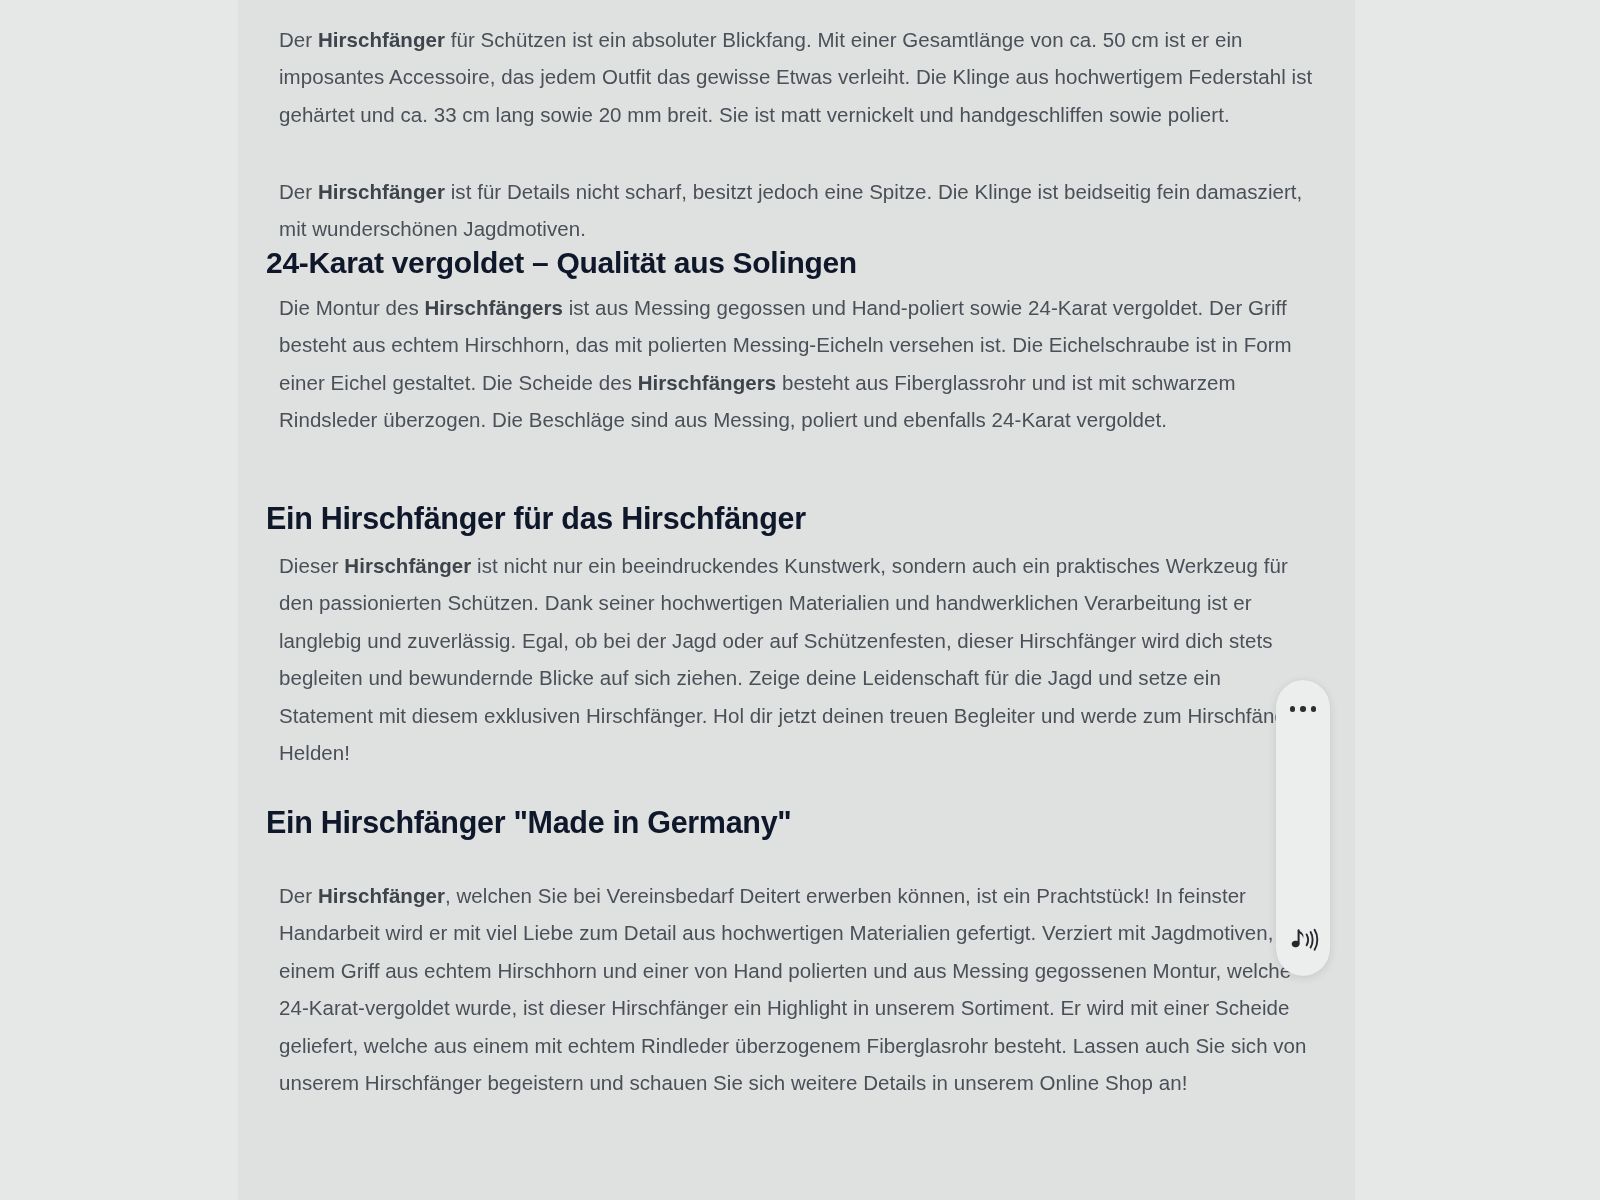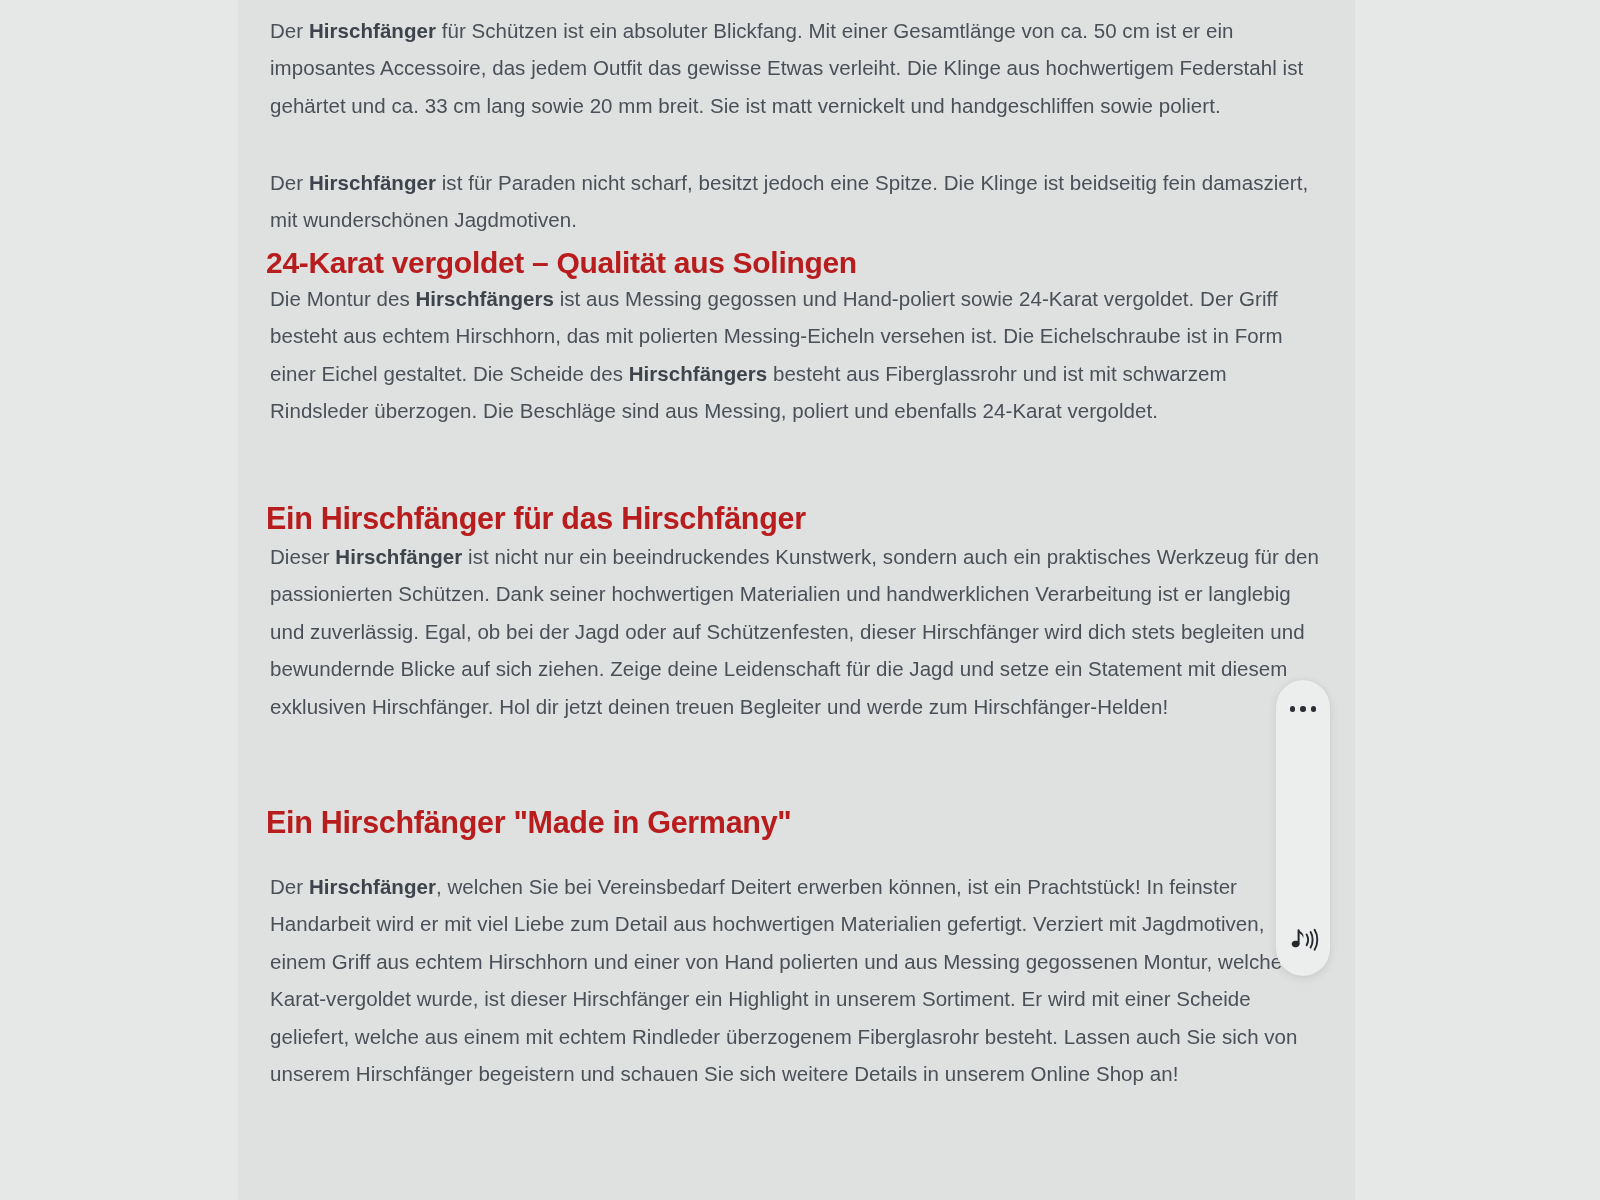--- a/index.html
+++ b/index.html
@@ -31,36 +31,36 @@
     top: 0;
     width: 1117px;
     height: 1200px;
     background: #dfe0e0;
     box-sizing: border-box;
     overflow: hidden;
   }
 
   
   .para {
-    margin: 4px;
+    margin: 13px;
     color: #4a5057;
     font-size: 20.5px;
     line-height: 37.4px;
     letter-spacing: 0.05px;
     font-weight: 400;
   }
   .para b,
   .para strong {
     font-weight: 700;
     color: #3e444b;
   }
 
   .h2 {
     margin: 0;
-    color: #b91c1c;
+    color: #0f172a;
     font-weight: 700;
     letter-spacing: -0.3px;
   }
   .h2-a {
     font-size: 30px;
     line-height: 44px;
     padding-top: 7px;
   }
   .h2-b {
     font-size: 30.5px;
@@ -126,21 +126,21 @@
 
 <div class="page">
 
   <div class="content-column">
 
     <div class="blk blk-p1">
       <p class="para"><span>Der </span><b>Hirschfänger</b><span> für Schützen ist ein absoluter Blickfang. Mit einer Gesamtlänge von ca. 50 cm ist er ein imposantes Accessoire, das jedem Outfit das gewisse Etwas verleiht. Die Klinge aus hochwertigem Federstahl ist gehärtet und ca. 33 cm lang sowie 20 mm breit. Sie ist matt vernickelt und handgeschliffen sowie poliert.</span></p>
     </div>
 
     <div class="blk blk-p2">
-      <p class="para"><span>Der </span><b>Hirschfänger</b><span> ist für Paraden nicht scharf, besitzt jedoch eine Spitze. Die Klinge ist beidseitig fein damasziert, mit wunderschönen Jagdmotiven.</span></p>
+      <p class="para"><span>Der </span><b>Hirschfänger</b><span> ist für Details nicht scharf, besitzt jedoch eine Spitze. Die Klinge ist beidseitig fein damasziert, mit wunderschönen Jagdmotiven.</span></p>
     </div>
 
     <div class="blk blk-h1">
       <h2 class="h2 h2-a">24-Karat vergoldet – Qualität aus Solingen</h2>
     </div>
 
     <div class="blk blk-p3">
       <p class="para"><span>Die Montur des </span><b>Hirschfängers</b><span> ist aus Messing gegossen und Hand-poliert sowie 24-Karat vergoldet. Der Griff besteht aus echtem Hirschhorn, das mit polierten Messing-Eicheln versehen ist. Die Eichelschraube ist in Form einer Eichel gestaltet. Die Scheide des </span><b>Hirschfängers</b><span> besteht aus Fiberglassrohr und ist mit schwarzem Rindsleder überzogen. Die Beschläge sind aus Messing, poliert und ebenfalls 24-Karat vergoldet.</span></p>
     </div>
 

